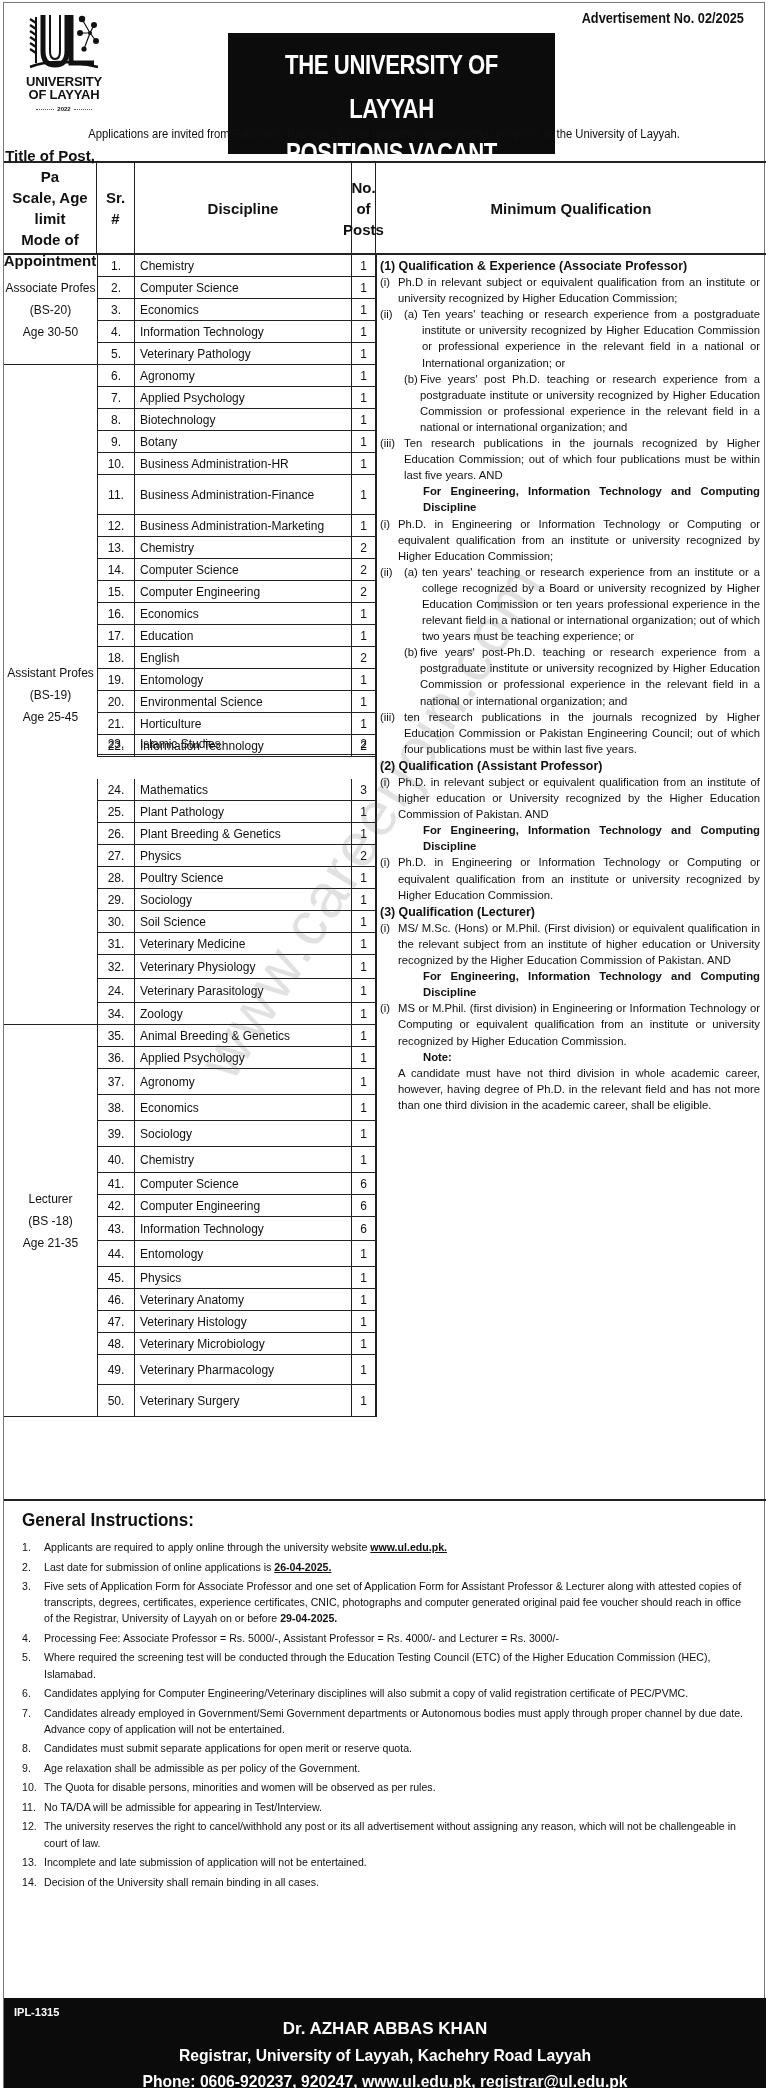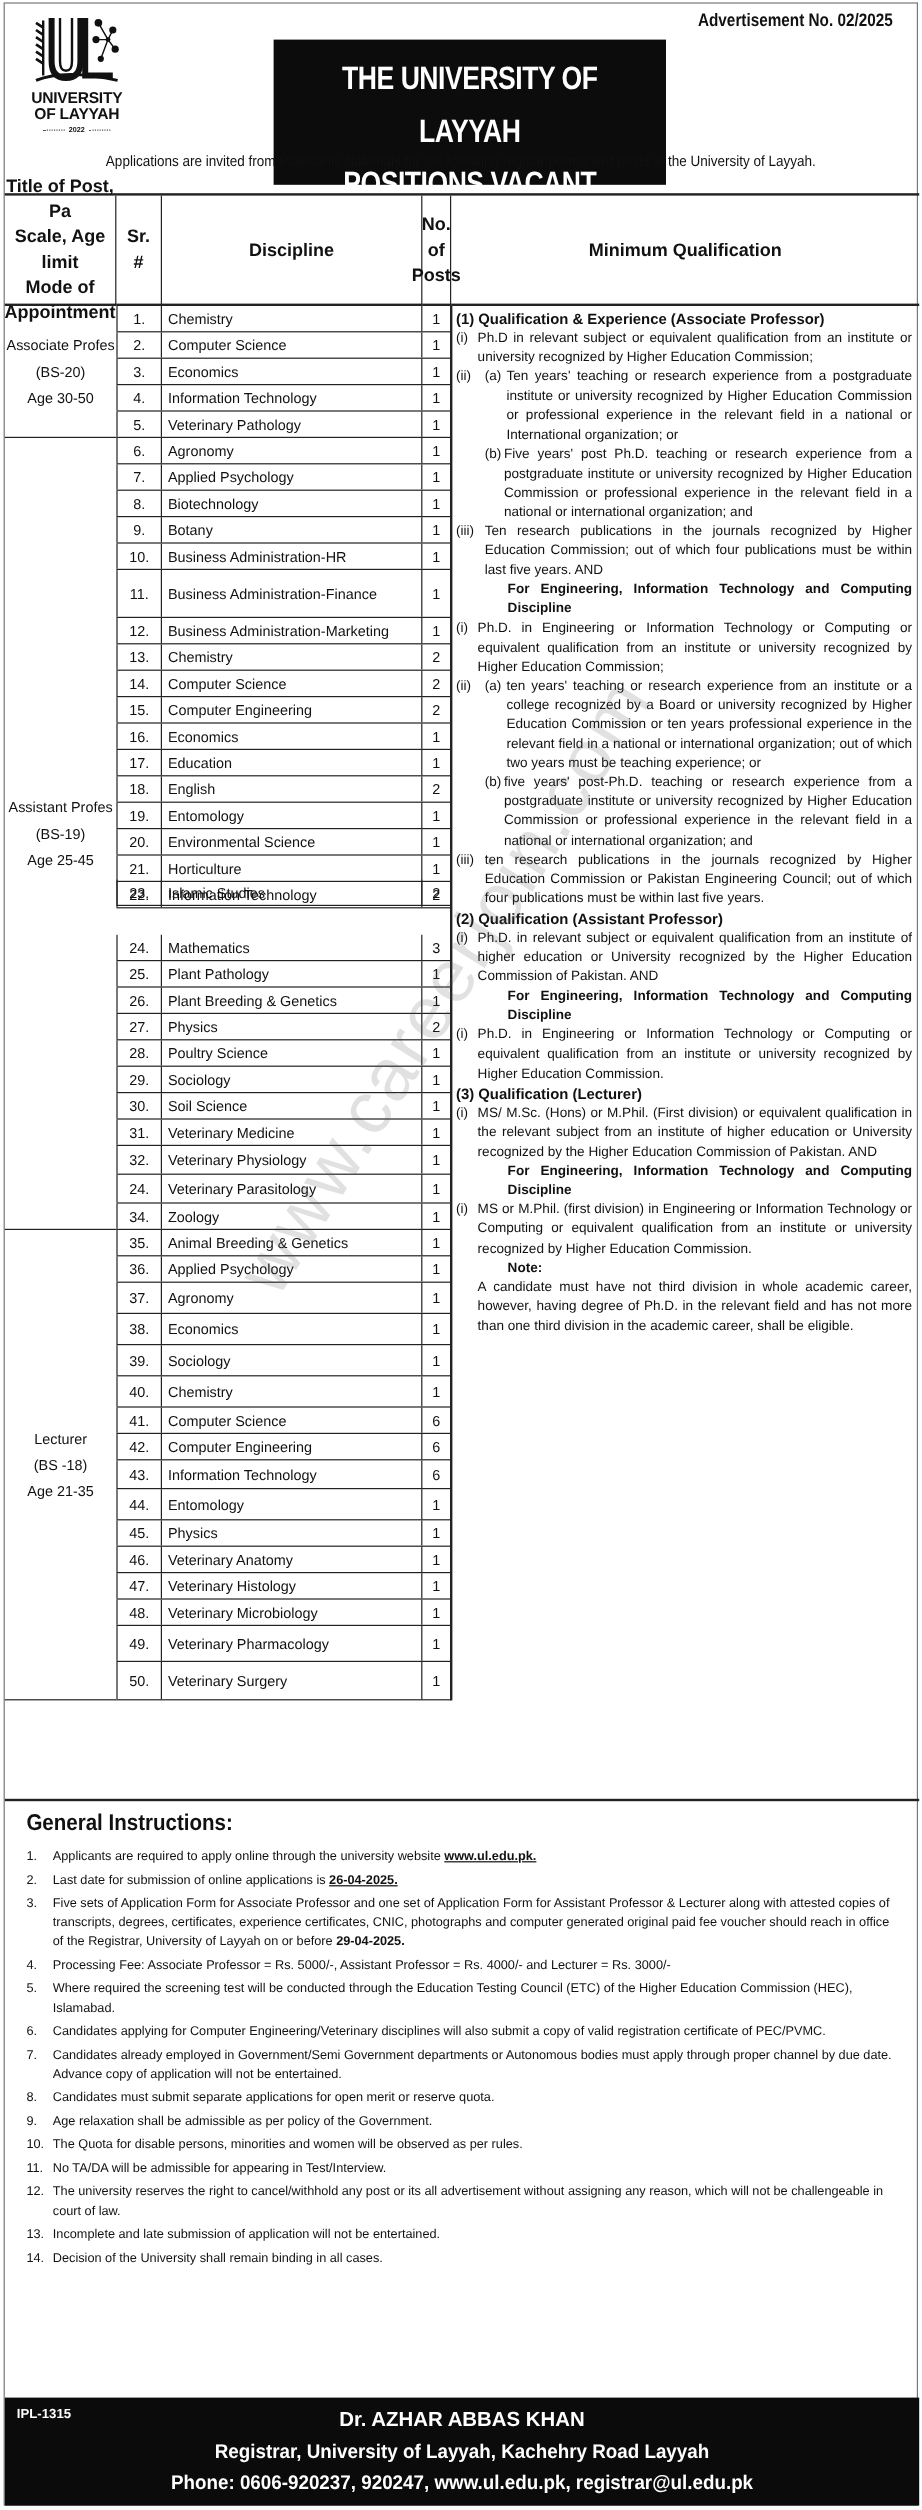--- a/index.html
+++ b/index.html
@@ -60,21 +60,21 @@
   .instr-title { font-size: 19px; font-weight: 700; margin-bottom: 8px; transform: scaleX(0.9); transform-origin: left; }
   .instr ol { list-style: none; }
   .instr li { display: flex; font-size: 10.6px; line-height: 16.2px; margin-bottom: 3.3px; }
   .instr li .n { flex: 0 0 auto; width: 22px; }
   .instr li .tx { flex: 1; }
   .u { text-decoration: underline; font-weight: 700; }
   .b { font-weight: 700; }
   
   .footer { position: absolute; left: 0; top: 1995px; width: 762px; height: 90px; background: #0b0b0b; color: #fff; text-align: center; padding-top: 6px; }
   .footer .code { position: absolute; left: 10px; top: 8px; font-size: 11px; font-weight: 700; }
-  .footer .name { font-size: 17px; font-weight: 700; line-height: 26px; }
+  .footer .name { font-size: 17px; font-weight: 700; line-height: 26px; margin-top: 12px; }
   .footer .line { font-size: 16.5px; font-weight: 700; line-height: 26px; transform: scaleX(0.95); }
   
   .watermark { position: absolute; left: 180px; top: 1050px; font-size: 62px; color: rgba(90,90,90,0.18); font-weight: 400;
     transform: rotate(-58deg); transform-origin: left top; white-space: nowrap; pointer-events: none; letter-spacing: 2px; }
 </style>
 </head>
 <body>
 
 <div class="page">
 

